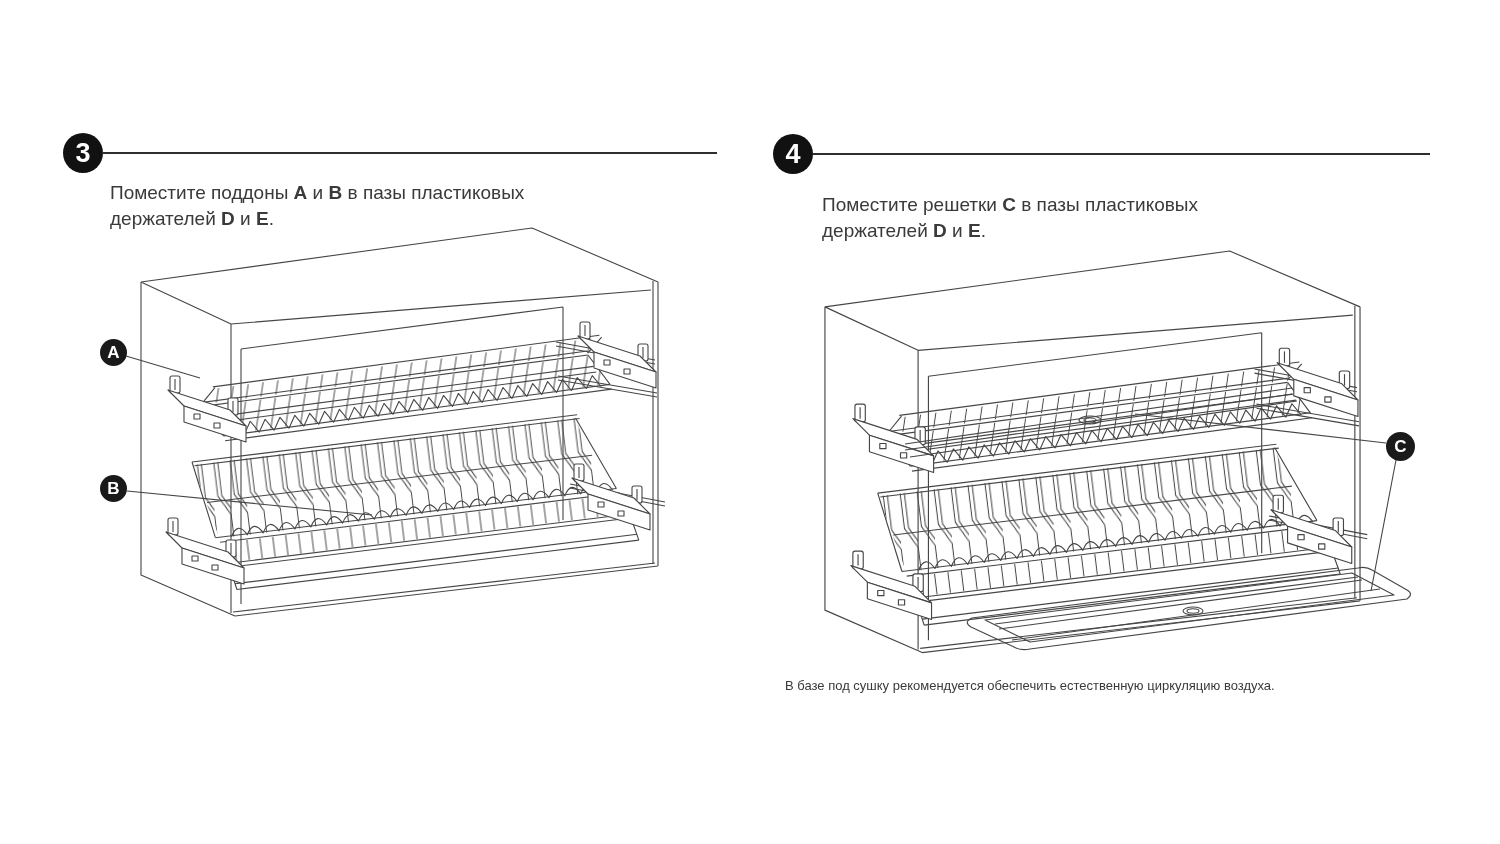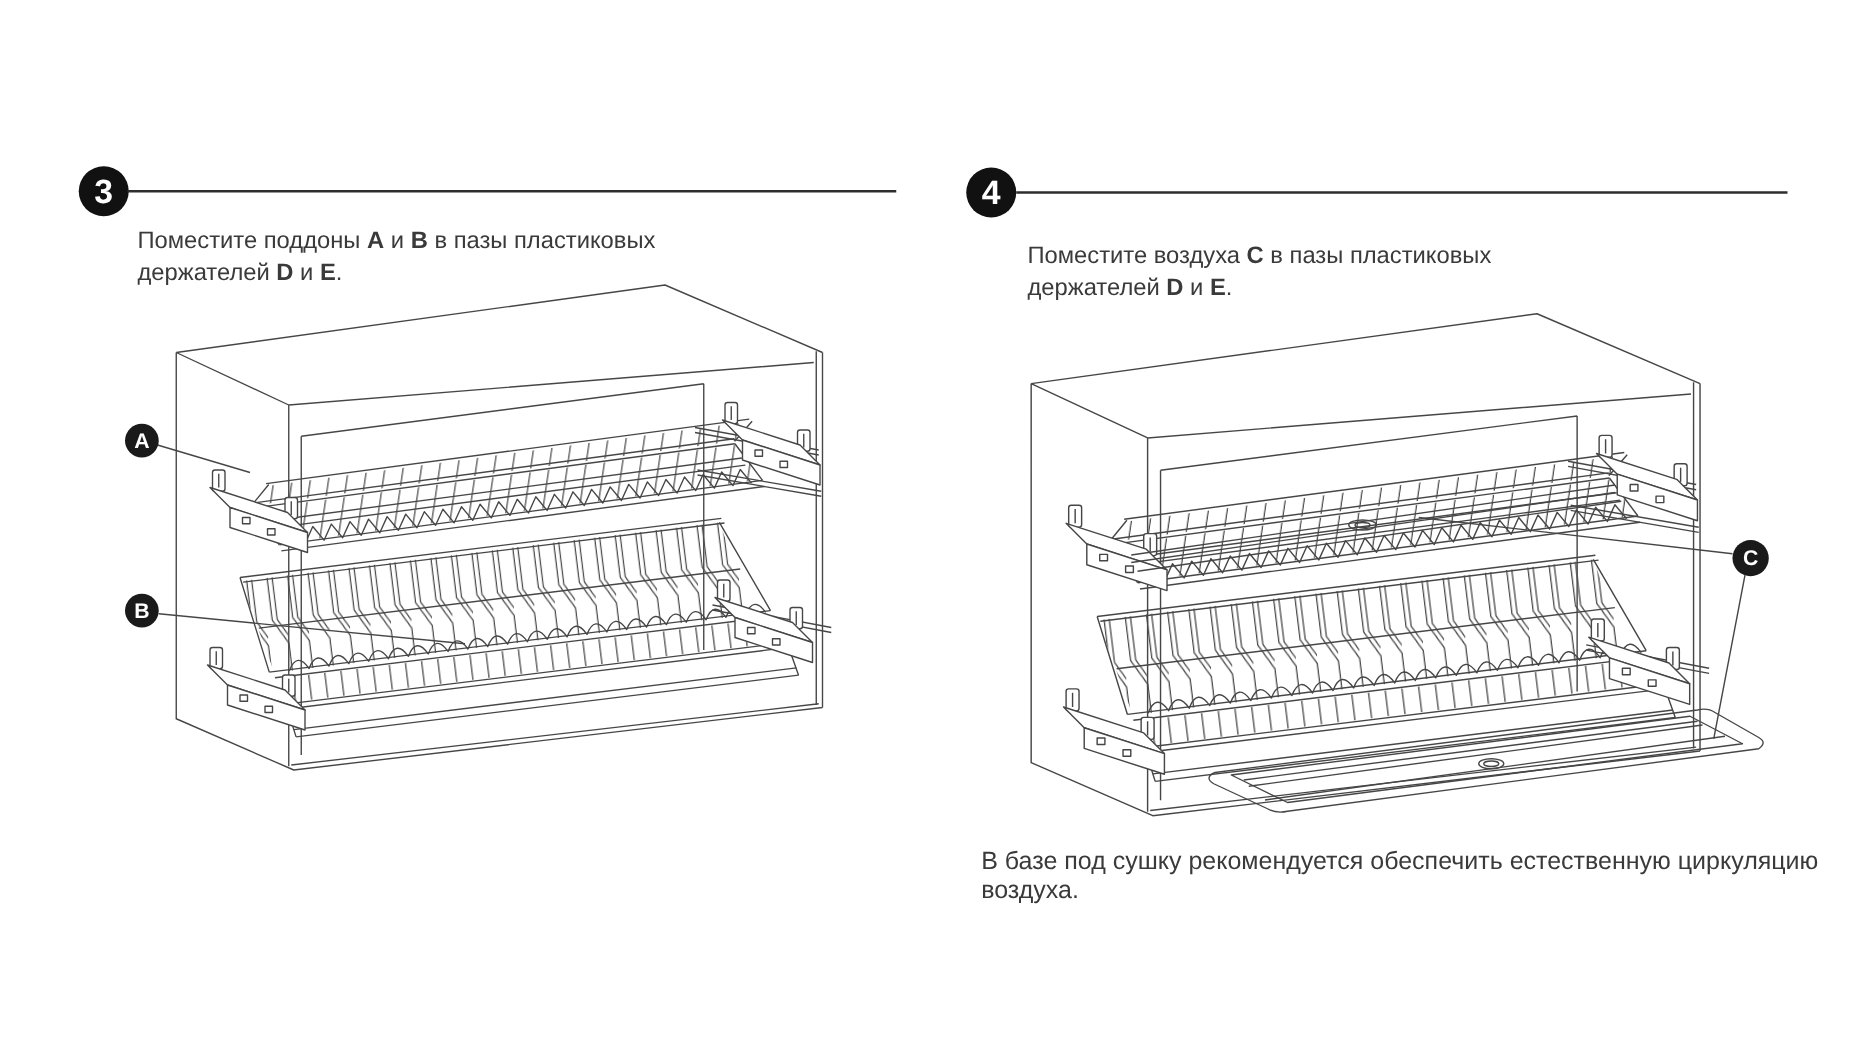--- a/index.html
+++ b/index.html
@@ -8,21 +8,21 @@
   .art{position:absolute;left:0;top:0;}
   .step-badge{position:absolute;width:40px;height:40px;border-radius:50%;background:#111111;
         color:#ffffff;font-weight:bold;font-size:27px;display:flex;align-items:center;
         justify-content:center;line-height:1;}
   .step-rule{position:absolute;height:2px;background:#2e2e2e;}
   .instruction{position:absolute;margin:0;font-size:19px;line-height:26px;color:#3a3a3a;}
   .instruction b{font-weight:bold;}
   .part-badge{position:absolute;width:27px;height:27px;border-radius:50%;background:#1a1a1a;
         color:#ffffff;font-weight:bold;font-size:17px;display:flex;align-items:center;
         justify-content:center;line-height:1;}
-  .note{position:absolute;margin:0;font-size:20px;color:#3a3a3a;}
+  .note{position:absolute;margin:0;font-size:13px;color:#3a3a3a;}
 </style>
 </head>
 <body>
 
 <div class="page">
 
   <svg class="art" width="1500" height="844" viewBox="0 0 1500 844">
     <defs>
       <pattern id="pSlant" width="15" height="60" patternUnits="userSpaceOnUse" patternTransform="skewX(-16)">
         <line x1="7" y1="0" x2="7" y2="60" stroke="#4a4a4a" stroke-width="1"></line>
@@ -117,21 +117,21 @@
       <path d="M1386,443 L1135,414 M1396,460 L1371,591"></path>
     </g>
   </svg>
 
   <div class="step-badge" style="left:63px;top:133px;">3</div>
   <div class="step-rule" style="left:102px;top:152px;width:615px;"></div>
   <p class="instruction" style="left:110px;top:180px;"><span>Поместите поддоны </span><b>A</b><span> и </span><b>B</b><span> в пазы пластиковых</span><br><span>держателей </span><b>D</b><span> и </span><b>E</b><span>.</span></p>
 
   <div class="step-badge" style="left:773px;top:134px;">4</div>
   <div class="step-rule" style="left:813px;top:153px;width:617px;"></div>
-  <p class="instruction" style="left:822px;top:192px;"><span>Поместите воздуха </span><b>C</b><span> в пазы пластиковых</span><br><span>держателей </span><b>D</b><span> и </span><b>E</b><span>.</span></p>
+  <p class="instruction" style="left:822px;top:192px;"><span>Поместите решетки </span><b>C</b><span> в пазы пластиковых</span><br><span>держателей </span><b>D</b><span> и </span><b>E</b><span>.</span></p>
 
   <div class="part-badge" style="left:100px;top:339px;">A</div>
   <div class="part-badge" style="left:100px;top:475px;">B</div>
   <div class="part-badge" style="left:1386px;top:432px;width:29px;height:29px;">C</div>
 
   <p class="note" style="left:785px;top:678px;">В базе под сушку рекомендуется обеспечить естественную циркуляцию воздуха.</p>
 
 </div>
 
 </body></html>

